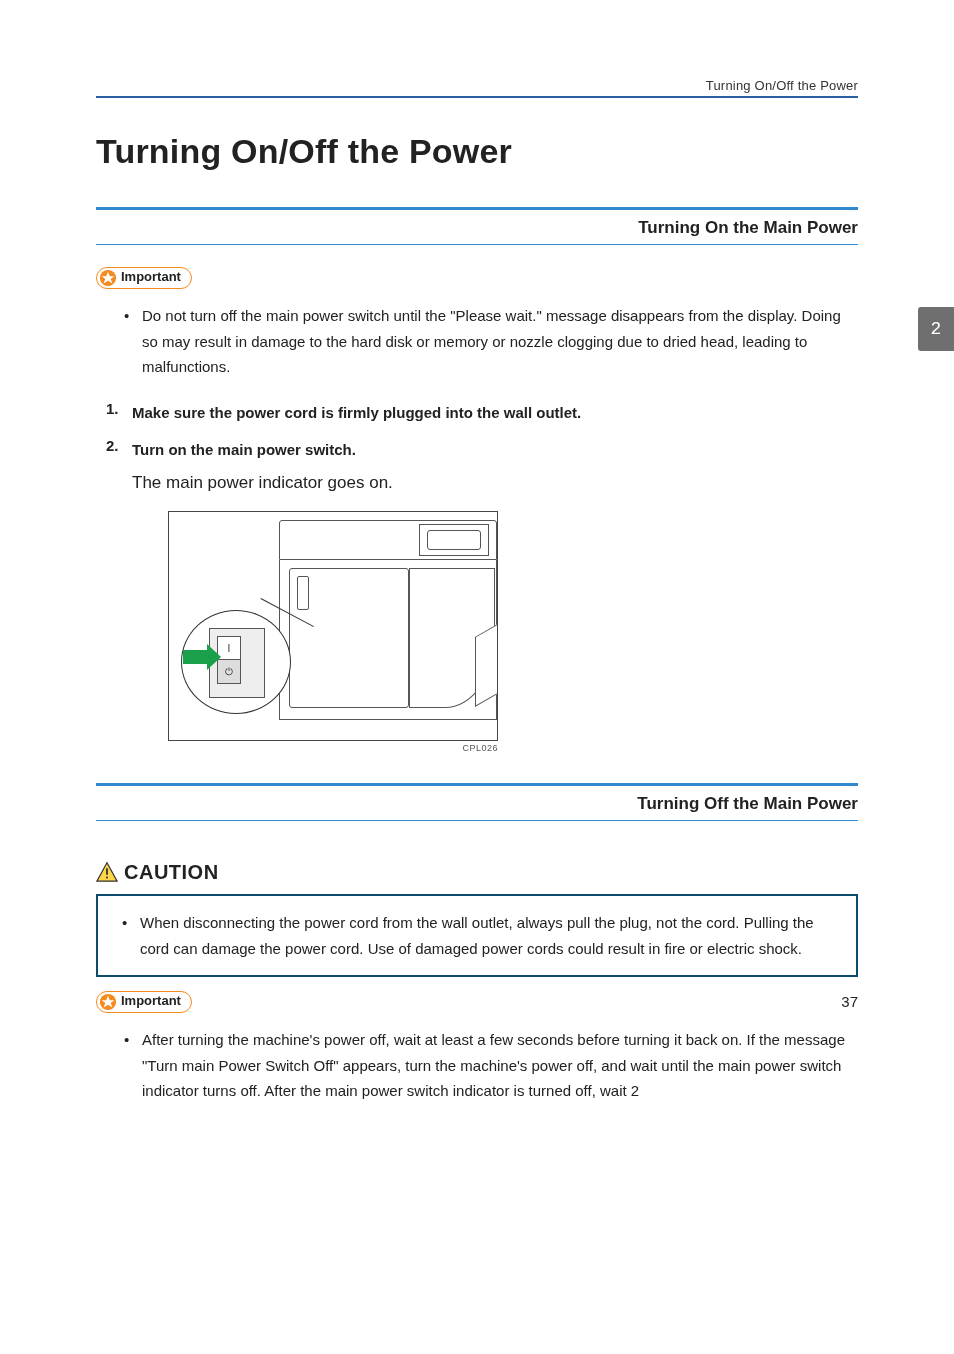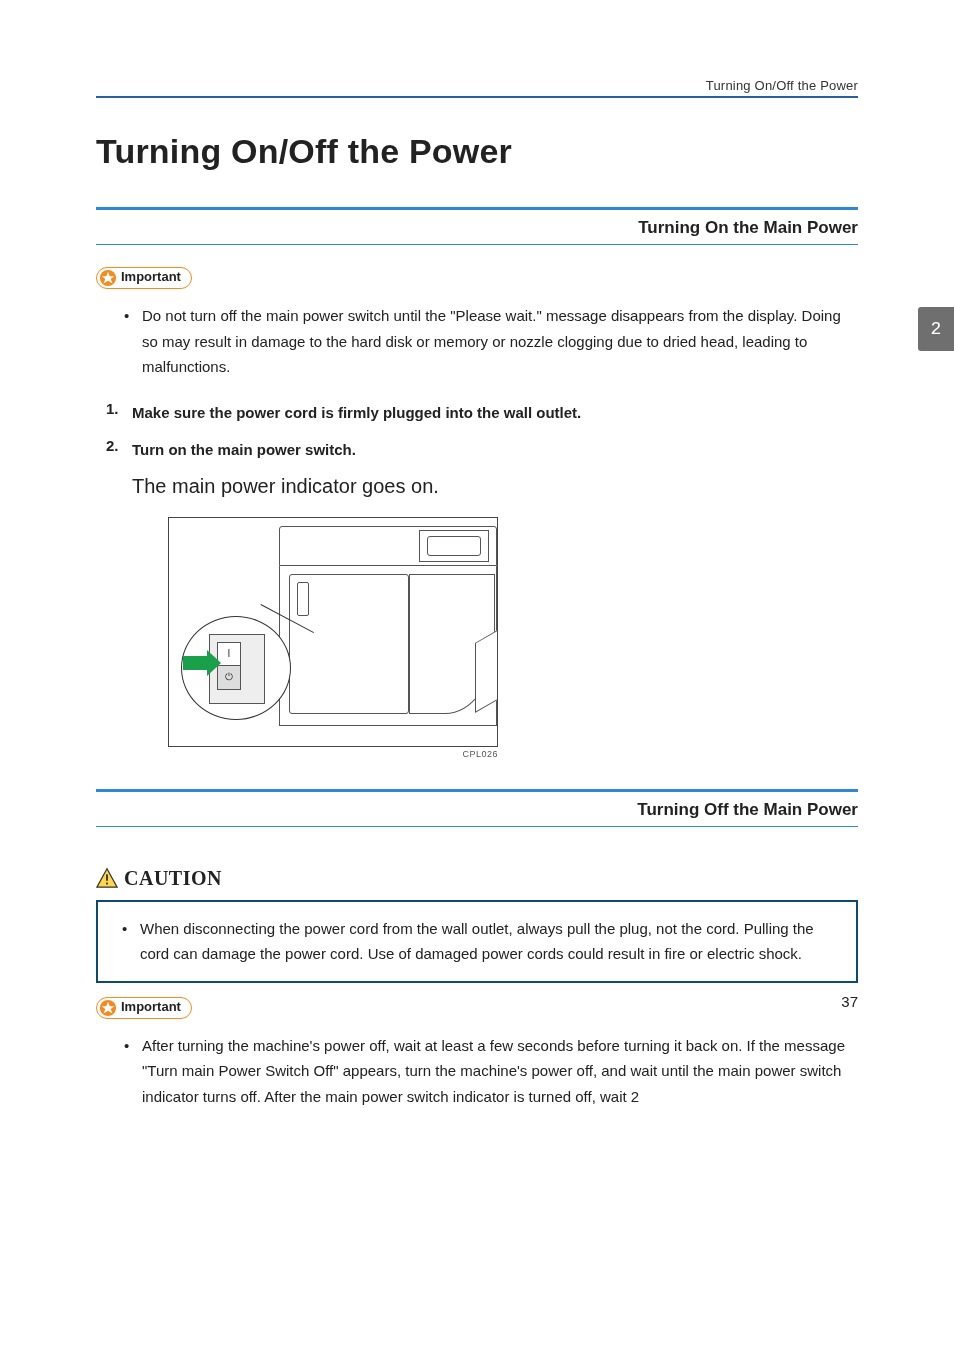--- a/index.html
+++ b/index.html
@@ -17,25 +17,25 @@
   .important-tag .star { width: 18px; height: 18px; display: inline-block; margin-right: 4px; }
   .important-tag .star svg { width: 18px; height: 18px; display: block; }
   .important-tag .lbl { font-size: 13px; font-weight: 600; color: #222; }
   ul.bullets { list-style: none; padding-left: 28px; margin-bottom: 20px; }
   ul.bullets li { position: relative; font-size: 15px; line-height: 1.7; padding-left: 18px; }
   ul.bullets li::before { content: "•"; position: absolute; left: 0; top: 0; font-size: 15px; }
   ol.steps { list-style: none; counter-reset: step; padding-left: 10px; }
   ol.steps li { counter-increment: step; position: relative; padding-left: 26px; margin-bottom: 12px; }
   ol.steps li::before { content: counter(step) "."; position: absolute; left: 0; top: 0; font-weight: 600; font-size: 15px; }
   ol.steps .step-label { font-weight: 600; font-size: 15px; line-height: 1.7; text-align: center; }
-  ol.steps .step-note { display: block; font-weight: 400; font-size: 20px; line-height: 1.7; margin-top: 6px; }
+  ol.steps .step-note { display: block; font-weight: 400; font-size: 17px; line-height: 1.7; margin-top: 6px; }
   .figure { margin: 14px 0 6px 36px; }
   .figure-box { width: 330px; height: 230px; border: 1px solid #444; background: #fff; position: relative; overflow: hidden; }
   .figure-caption { text-align: right; font-size: 9px; color: #555; width: 330px; margin-top: 2px; letter-spacing: .5px; }
-  .caution-label { display: inline-flex; align-items: center; margin: 18px 0 10px 0; font-family: Liberation Serif, serif; }
+  .caution-label { display: inline-flex; margin: 18px 0 10px 0; }
   .caution-label .tri { width: 22px; height: 22px; margin-right: 6px; }
   .caution-label .txt { font-size: 20px; font-weight: 700; letter-spacing: .5px; color: #222; }
   .caution-box { border: 2px solid #0c4a6e; padding: 14px 20px 14px 24px; margin-bottom: 14px; }
   .caution-box ul { list-style: none; }
   .caution-box li { position: relative; font-size: 15px; line-height: 1.7; padding-left: 18px; }
   .caution-box li::before { content: "•"; position: absolute; left: 0; top: 0; }
   .pageno { position: absolute; bottom: 43px; right: 96px; font-size: 15px; }
   
   .fb-body { position: absolute; left: 110px; top: 8px; width: 218px; height: 214px; }
   .fb-body .p1 { position:absolute; left:0; top:0; width:218px; height:40px; border:1px solid #555; border-radius:3px 3px 0 0; background:#fff; }

